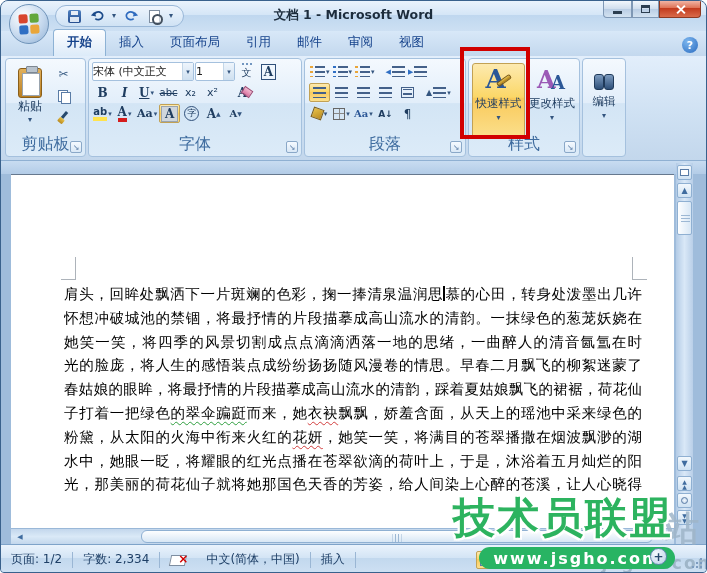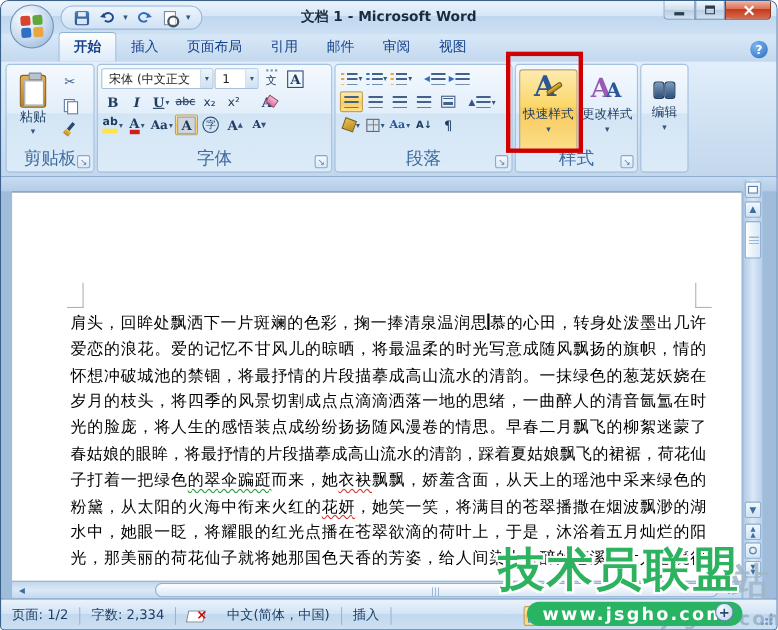--- a/index.html
+++ b/index.html
@@ -57,21 +57,21 @@
   .group { position:absolute; top:2px; height:99px; border:1px solid #a5c1de; border-radius:4px;
     background:linear-gradient(180deg,#f4f9fe,#e2eefa 45%,#d3e5f5 46%,#dcebf8); }
   .grp-label { position:absolute; bottom:1px; left:0; right:0; text-align:center; font-size:16px; color:#3f6c9f; }
   .launcher { position:absolute; right:3px; bottom:3px; width:12px; height:12px; border:1px solid #8aa8c8; border-radius:2px;
     font-size:8px; color:#5a7ca6; display:flex; align-items:center; justify-content:center; cursor:pointer; background:linear-gradient(#f5faff,#d9e8f6); }
   .btn-s { min-width:21px; height:19px; border:1px solid transparent; border-radius:2px; display:flex; align-items:center;
     justify-content:center; font-size:11px; color:#1f3d60; cursor:pointer; gap:1px; }
   .btn-s .dd { font-size:7px; color:#33557f; }
   .sel { background:linear-gradient(#fdeab0,#fbd767 45%,#f9c95a 46%,#fbe08d); border-color:#c2a154 !important; }
   .combo { height:19px; border:1px solid #a5c1de; background:#fff; border-radius:2px; display:flex; align-items:center;
-    font-size:11px; color:#222; padding-left:6px; cursor:pointer; }
+    font-size:11px; color:#222; padding-left:0; cursor:pointer; }
   .combo .dd { margin-left:auto; width:11px; text-align:center; font-size:7px; color:#33557f; background:linear-gradient(#eef5fc,#cfe0f0); height:100%; display:flex; align-items:center; justify-content:center; border-left:1px solid #c4d7e8; }
   .row { display:flex; align-items:center; gap:1px; }
 
   
   #grp-clipboard { left:4px; width:81px; }
   #paste-big { position:absolute; left:4px; top:4px; width:40px; height:76px; border:1px solid transparent; border-radius:3px;
     display:flex; flex-direction:column; align-items:center; cursor:pointer; font-size:12px; color:#1f3d60; }
   .clipboard-ic { margin-top:4px; width:24px; height:30px; background:linear-gradient(#e2b05a,#b97f22); border:1px solid #8a5f1a; border-radius:3px; position:relative; }
   .clipboard-ic::before { content:""; position:absolute; left:3px; top:4px; width:16px; height:21px; background:#fff; border:1px solid #9aa4ae; }
   .clipboard-ic::after { content:""; position:absolute; left:7px; top:-3px; width:10px; height:5px; background:#b9c3cd; border:1px solid #7d8792; border-radius:1px; }
@@ -473,23 +473,22 @@
   <div id="red-box"></div>
 
   <div id="workspace"></div>
   <div id="band"></div>
 
   <div id="page">
     <div class="crop" id="crop-tl"></div>
     <div class="crop" id="crop-tr"></div>
     <div id="doc-lines">
         <div class="tline"><span>肩头，回眸处飘洒下一片斑斓的色彩，掬一捧清泉温润思</span><span class="caret"></span><span>慕的心田，转身处泼墨出几许</span></div>
-        <div class="tline"><span>爱恋的浪花。爱的记忆不甘风儿的晾晒，将最温柔的时光写意成随风飘扬的旗帜，情的</span></div>
         <div class="tline"><span>怀想冲破城池的禁锢，将最抒情的片段描摹成高山流水的清韵。一抹绿色的葱茏妖娆在</span></div>
-        <div class="tline"><span>岁月的枝头，将四季的风景切割成点点滴滴洒落一地的思绪，一曲醉人的清音氤氲在时</span></div>
+        <div class="tline"><span>她笑一笑，将四季的风景切割成点点滴滴洒落一地的思绪，一曲醉人的清音氤氲在时</span></div>
         <div class="tline"><span>光的脸庞，将人生的感悟装点成纷纷扬扬随风漫卷的情思。早春二月飘飞的柳絮迷蒙了</span></div>
         <div class="tline"><span>春姑娘的眼眸，将最抒情的片段描摹成高山流水的清韵，踩着夏姑娘飘飞的裙裾，荷花仙</span></div>
         <div class="tline"><span>子打着一把绿色</span><span class="wavy-g">的翠伞蹁跹</span><span>而来，她</span><span class="wavy-r">衣袂</span><span>飘飘，娇羞含面，从天上的瑶池中采来绿色的</span></div>
         <div class="tline"><span>粉黛，从太阳的火海中衔来火红的</span><span class="wavy-r">花妍</span><span>，她笑一笑，将满目的苍翠播撒在烟波飘渺的湖</span></div>
         <div class="tline"><span>水中，她眼一眨，将耀眼的红光点播在苍翠欲滴的荷叶上，于是，沐浴着五月灿烂的阳</span></div>
         <div class="tline"><span>光，那美丽的荷花仙子就将她那国色天香的芳姿，给人间染上心醉的苍溪，让人心晓得</span></div>
       </div>
   </div>
 
   <div id="vscroll">

